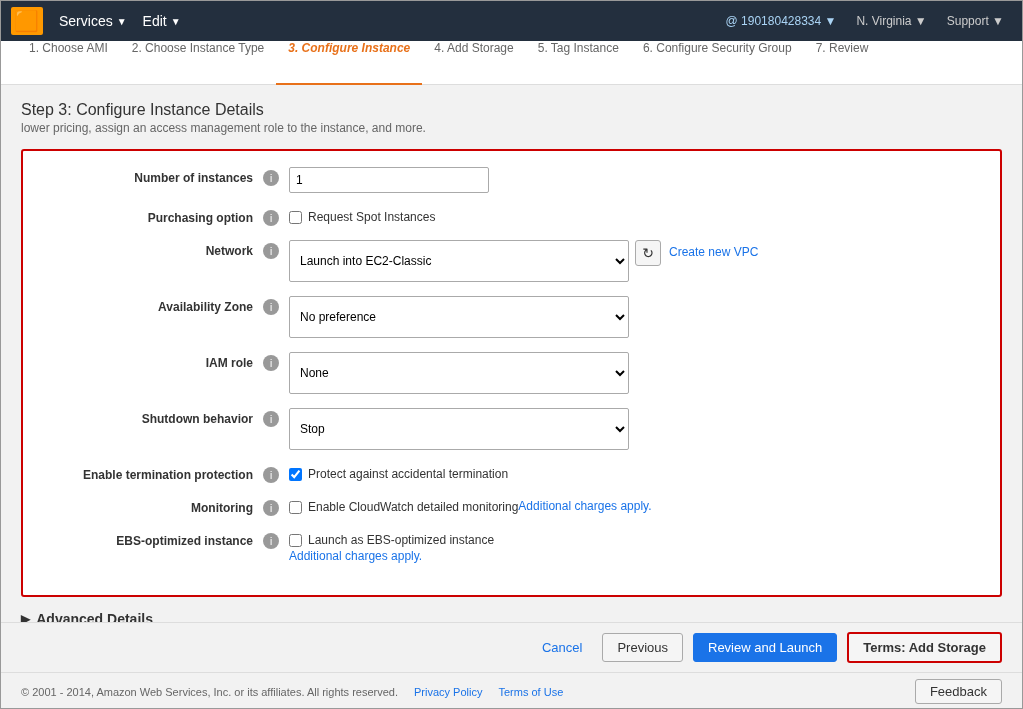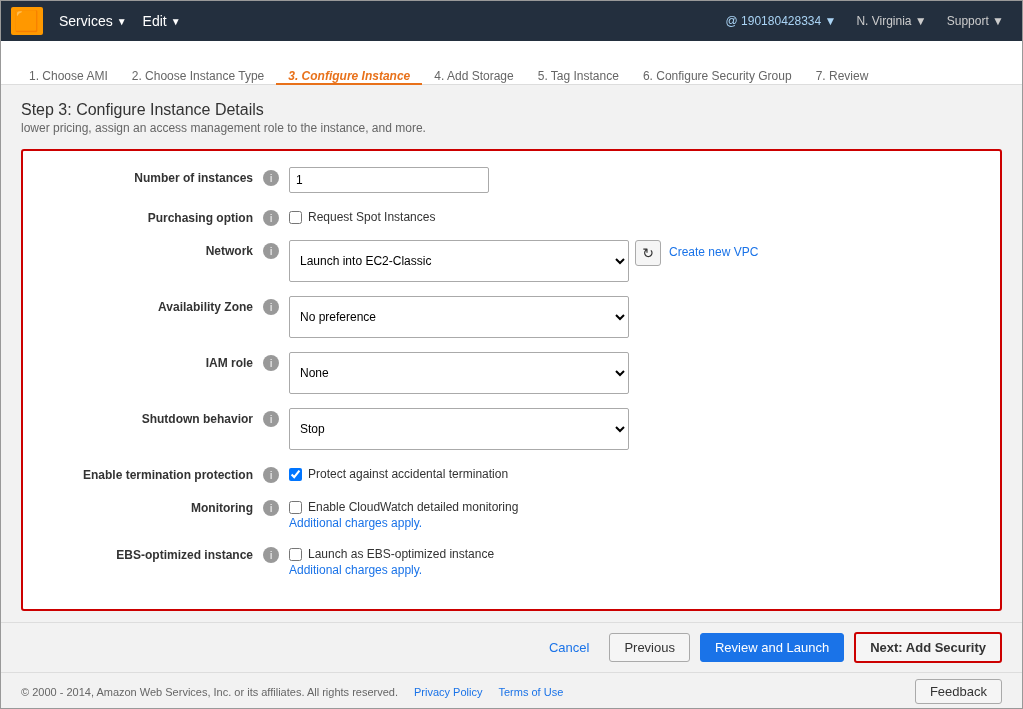--- a/index.html
+++ b/index.html
@@ -68,21 +68,21 @@
       align-items: center;
       height: 44px;
       gap: 0;
     }
     .breadcrumb-tab {
       font-size: 12px;
       color: #666;
       padding: 0 12px;
       height: 44px;
       display: flex;
-      align-items: flex-end;
+      align-items: flex-start;
       cursor: pointer;
       border-bottom: 2px solid transparent;
       white-space: nowrap;
     }
     .breadcrumb-tab.active {
       color: #e8711a;
       border-bottom: 2px solid #e8711a;
       font-weight: bold;
       font-style: italic;
     }
@@ -436,21 +436,21 @@
             <input type="checkbox" checked="" style="">
             <span>Protect against accidental termination</span>
           </label>
         </div>
       </div>
 
       <div class="form-row">
         <div class="form-label">Monitoring</div>
         <div class="form-info">i</div>
         <div class="form-control-area">
-          <div style="display:flex;flex-direction:column;">
+          <div style="display:flex;flex-direction:row;">
             <label class="checkbox-label">
               <input type="checkbox" style="">
               <span>Enable CloudWatch detailed monitoring</span>
             </label>
             <a class="additional-charges">Additional charges apply.</a>
           </div>
         </div>
       </div>
 
       <div class="form-row" style="margin-bottom:16px;">
@@ -473,22 +473,22 @@
       <span style="font-size:12px;">▶</span>
       <span>Advanced Details</span>
     </div>
 
   </div>
 
   <div class="footer-bar">
     <button class="btn-cancel">Cancel</button>
     <button class="btn-previous">Previous</button>
     <button class="btn-review-launch">Review and Launch</button>
-    <button class="btn-next-storage">Next: Add Security</button>
+    <button class="btn-next-storage">Terms: Add Storage</button>
   </div>
 
   <div class="copyright-bar">
-    <span>© 2000 - 2014, Amazon Web Services, Inc. or its affiliates. All rights reserved.</span>
+    <span>© 2001 - 2014, Amazon Web Services, Inc. or its affiliates. All rights reserved.</span>
     <a class="copyright-link">Privacy Policy</a>
     <a class="copyright-link">Terms of Use</a>
     <button class="feedback-btn">Feedback</button>
   </div>
 </div>
 
 </body></html>

